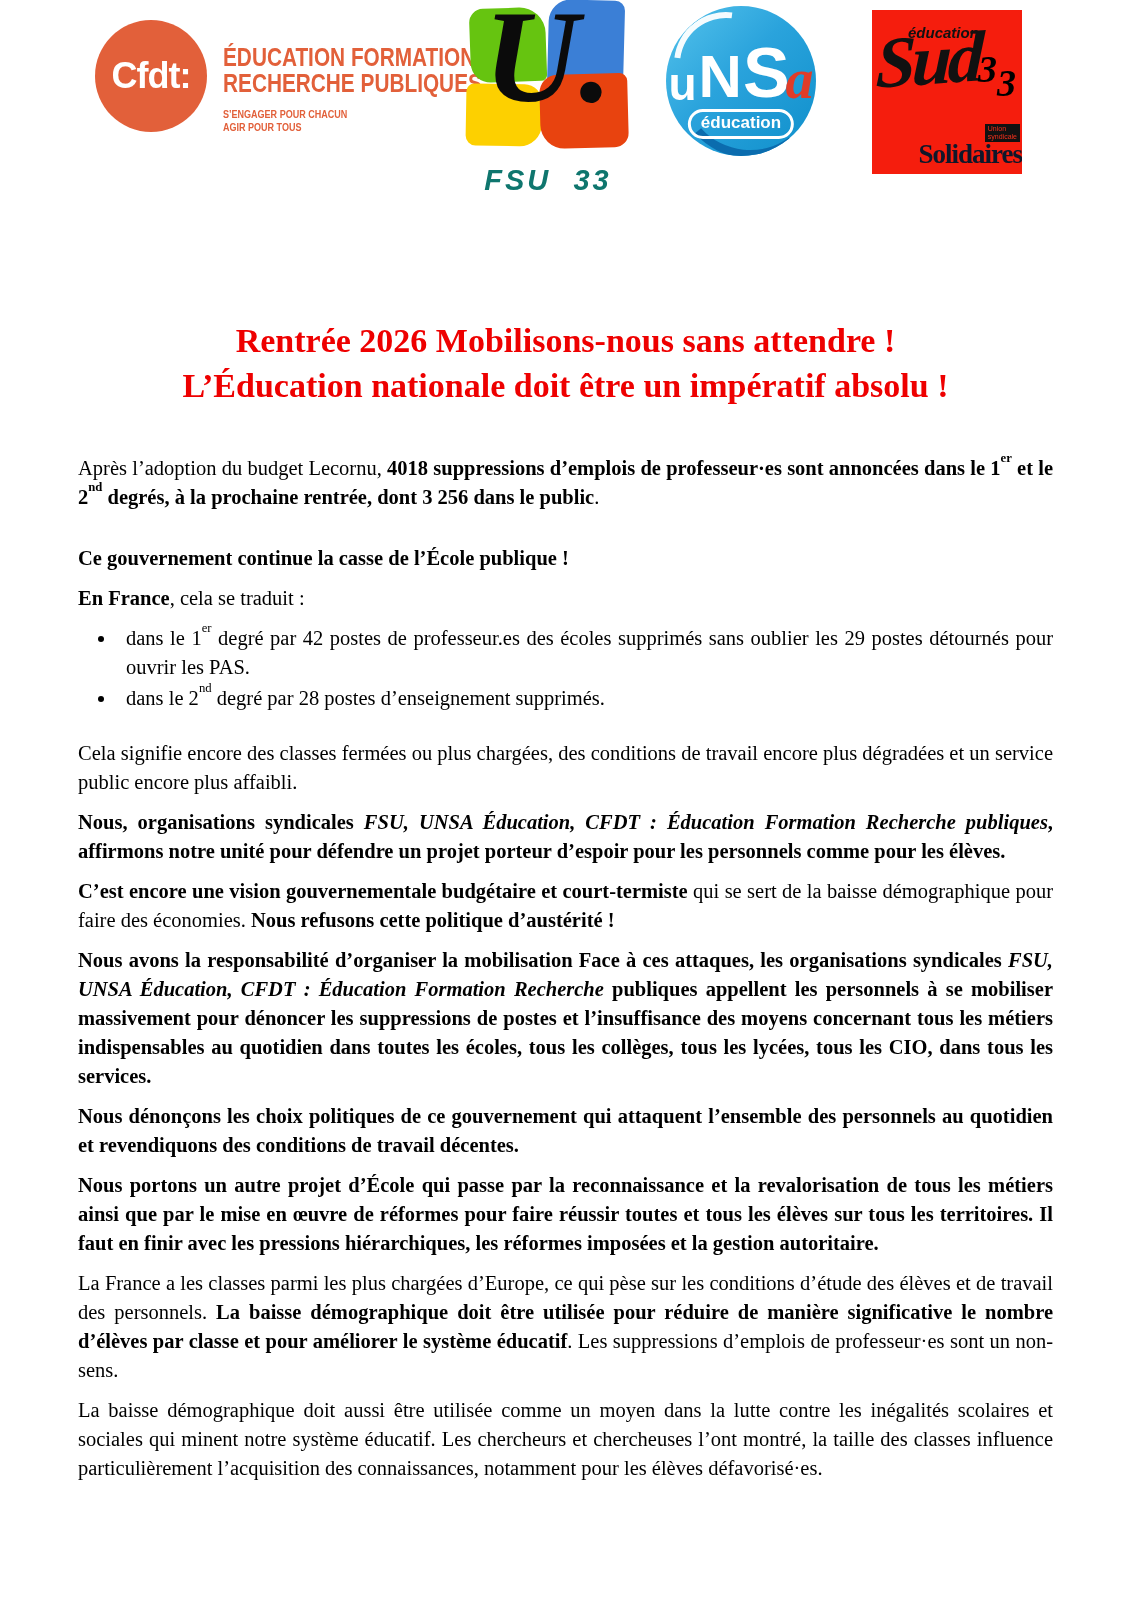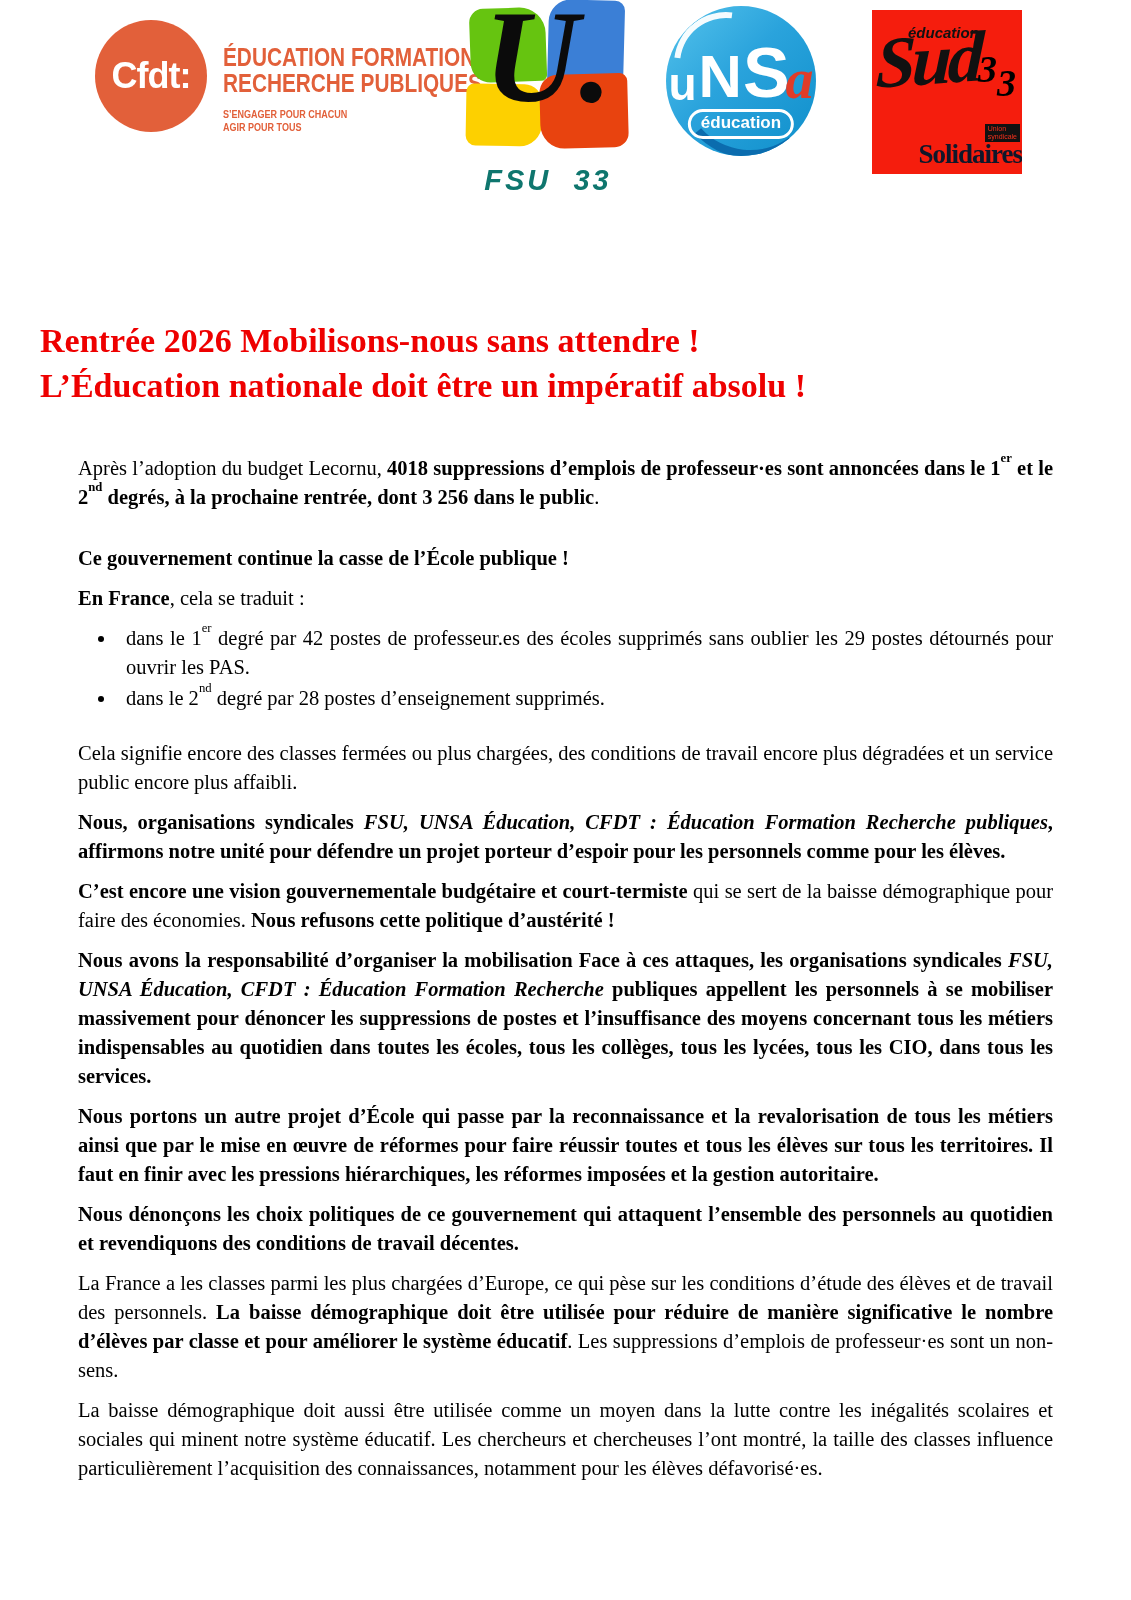--- a/index.html
+++ b/index.html
@@ -117,21 +117,21 @@
     padding:1px 3px;text-align:left;
   }
   .sud-solid{
     position:absolute;right:0;bottom:4px;color:#0f172a;
     font-weight:bold;font-size:27px;letter-spacing:-1px;white-space:nowrap;
   }
 
   
   .doc-title{
     margin:56px 40px 0;
-    text-align:left;
+    text-align:center;
     color:#ee0000;
     font-weight:bold;
     font-size:34px;line-height:45px;
   }
 
   
   .doc-body{
     margin:46px 78px 0;
     font-size:20.5px;line-height:29px;
     text-align:justify;
@@ -213,19 +213,19 @@
       <p class="space-before"><span style="font-weight: bold;">Ce gouvernement continue la casse de l’École publique !</span></p>
       <p><span style="font-weight: bold;">En France</span><span>, cela se traduit :</span></p>
       <ul>
         <li><span>dans le 1</span><sup>er</sup><span> degré par 42 postes de professeur.es des écoles supprimés sans oublier les 29 postes détournés pour ouvrir les PAS.</span></li>
         <li><span>dans le 2</span><sup>nd</sup><span> degré par 28 postes d’enseignement supprimés.</span></li>
       </ul>
       <p><span>Cela signifie encore des classes fermées ou plus chargées, des conditions de travail encore plus dégradées et un service public encore plus affaibli.</span></p>
       <p><span style="font-weight: bold;">Nous, organisations syndicales </span><span style="font-weight: bold; font-style: italic;">FSU, UNSA Éducation, CFDT : Éducation Formation Recherche publiques</span><span style="font-weight: bold;">, affirmons notre unité pour défendre un projet porteur d’espoir pour les personnels comme pour les élèves.</span></p>
       <p><span style="font-weight: bold;">C’est encore une vision gouvernementale budgétaire et court-termiste</span><span> qui se sert de la baisse démographique pour faire des économies. </span><span style="font-weight: bold;">Nous refusons cette politique d’austérité !</span></p>
       <p><span style="font-weight: bold;">Nous avons la responsabilité d’organiser la mobilisation Face à ces attaques, les organisations syndicales </span><span style="font-weight: bold; font-style: italic;">FSU, UNSA Éducation, CFDT : Éducation Formation Recherche</span><span style="font-weight: bold;"> publiques appellent les personnels à se mobiliser massivement pour dénoncer les suppressions de postes et l’insuffisance des moyens concernant tous les métiers indispensables au quotidien dans toutes les écoles, tous les collèges, tous les lycées, tous les CIO, dans tous les services.</span></p>
+      <p><span style="font-weight: bold;">Nous dénonçons les choix politiques de ce gouvernement qui attaquent l’ensemble des personnels au quotidien et revendiquons des conditions de travail décentes.</span></p>
       <p><span style="font-weight: bold;">Nous portons un autre projet d’École qui passe par la reconnaissance et la revalorisation de tous les métiers ainsi que par le mise en œuvre de réformes pour faire réussir toutes et tous les élèves sur tous les territoires. Il faut en finir avec les pressions hiérarchiques, les réformes imposées et la gestion autoritaire.</span></p>
-      <p><span style="font-weight: bold;">Nous dénonçons les choix politiques de ce gouvernement qui attaquent l’ensemble des personnels au quotidien et revendiquons des conditions de travail décentes.</span></p>
       <p><span>La France a les classes parmi les plus chargées d’Europe, ce qui pèse sur les conditions d’étude des élèves et de travail des personnels. </span><span style="font-weight: bold;">La baisse démographique doit être utilisée pour réduire de manière significative le nombre d’élèves par classe et pour améliorer le système éducatif</span><span>. Les suppressions d’emplois de professeur·es sont un non-sens.</span></p>
       <p><span>La baisse démographique doit aussi être utilisée comme un moyen dans la lutte contre les inégalités scolaires et sociales qui minent notre système éducatif. Les chercheurs et chercheuses l’ont montré, la taille des classes influence particulièrement l’acquisition des connaissances, notamment pour les élèves défavorisé·es.</span></p>
     </div>
 
 </div>
 
 </body></html>

